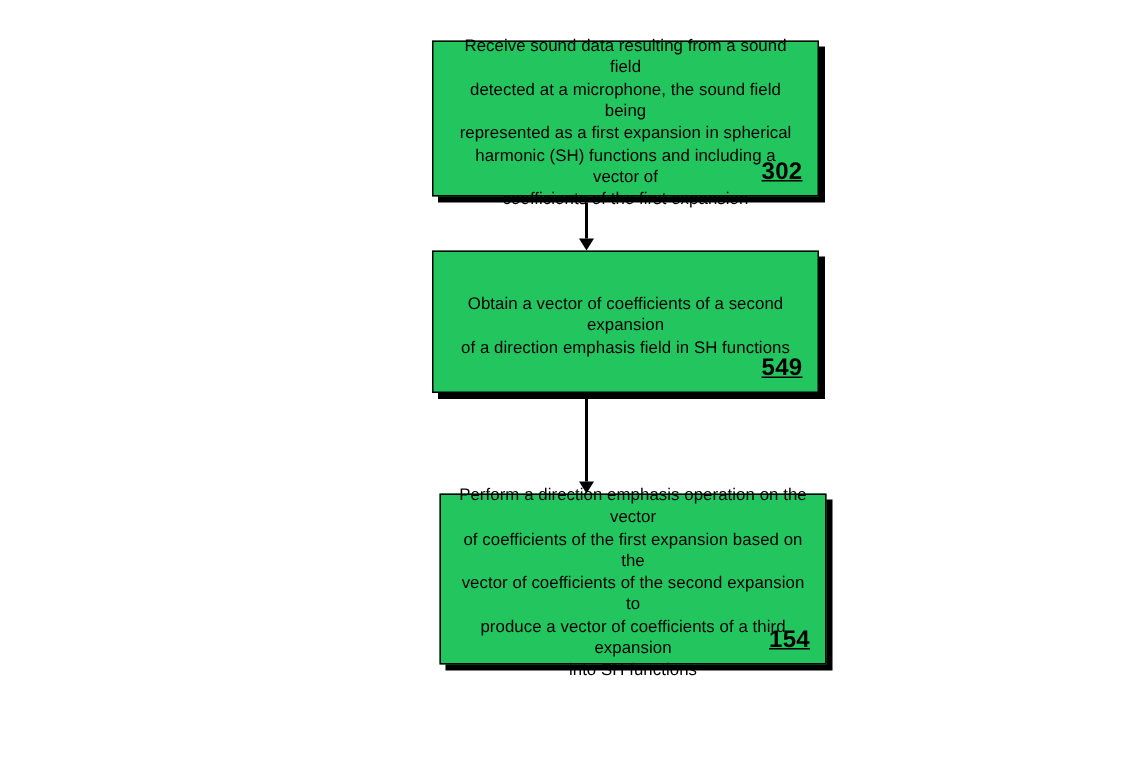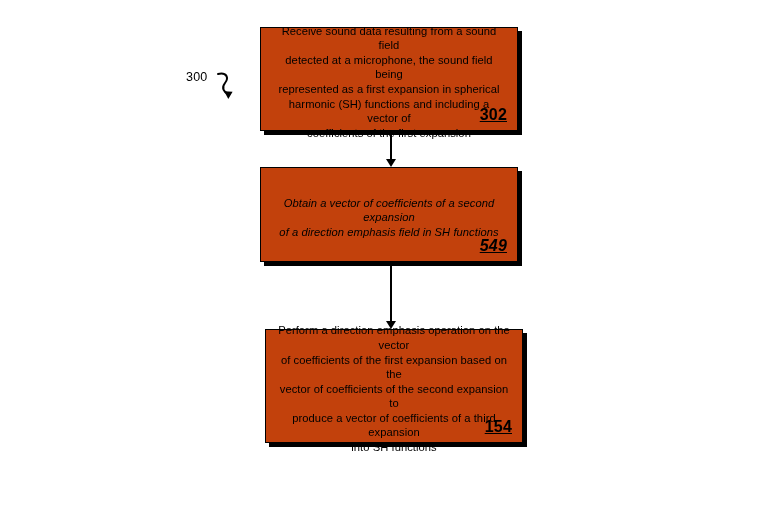--- a/index.html
+++ b/index.html
@@ -40,23 +40,24 @@
   .fig-label-hook {
     position: absolute;
     left: 30px;
     top: 0px;
   }
 
   
   .proc-box {
     position: absolute;
     box-sizing: border-box;
-    background: #c2410c;
+    background: #22c55e;
     border: 1.6px solid #000000;
     box-shadow: 4px 4px 0 0 #000000;
+    margin-left: 28px;
   }
   .proc-box-body {
     position: absolute;
     left: 0;
     right: 0;
     top: 0;
     bottom: 0;
     display: flex;
     flex-direction: column;
     align-items: center;
@@ -103,45 +104,38 @@
     border-left: 5px solid transparent;
     border-right: 5px solid transparent;
     border-top: 8px solid #000000;
   }
 </style>
 </head>
 <body>
 
 <div id="figure-canvas">
 
-  <div class="fig-label-group">
-    <span class="fig-label-text">300</span>
-    <svg class="fig-label-hook" width="28" height="36" viewBox="0 0 28 36">
-      <path d="M 2 6 C 11 4, 13 10, 9 15 C 5 20, 8 24, 12 26" fill="none" stroke="#000000" stroke-width="2" stroke-linecap="round"></path>
-      <polygon points="12.3,31 8.2,23.2 16.6,23.8" fill="#000000"></polygon>
-    </svg>
-  </div>
 
   <div class="proc-box" style="left:260px; top:27px; width:258px; height:104px;">
     <div class="proc-box-body">
       <div class="proc-text">Receive sound data resulting from a sound field
 detected at a microphone, the sound field being
 represented as a first expansion in spherical
 harmonic (SH) functions and including a vector of
 coefficients of the first expansion</div>
     </div>
     <span class="proc-ref">302</span>
   </div>
 
   <div class="connector" style="left:390px; top:135px; height:32px;">
     <div class="connector-line" style="height:24px;"></div>
     <div class="connector-head" style="top:24px;"></div>
   </div>
 
-  <div class="proc-box" style="left:260px; top:167px; width:258px; height:95px;font-style:italic;">
+  <div class="proc-box" style="left:260px; top:167px; width:258px; height:95px;">
     <div class="proc-box-body">
       <div class="proc-text">Obtain a vector of coefficients of a second expansion
 of a direction emphasis field in SH functions</div>
     </div>
     <span class="proc-ref">549</span>
   </div>
 
   <div class="connector" style="left:390px; top:266px; height:63px;">
     <div class="connector-line" style="height:55px;"></div>
     <div class="connector-head" style="top:55px;"></div>

